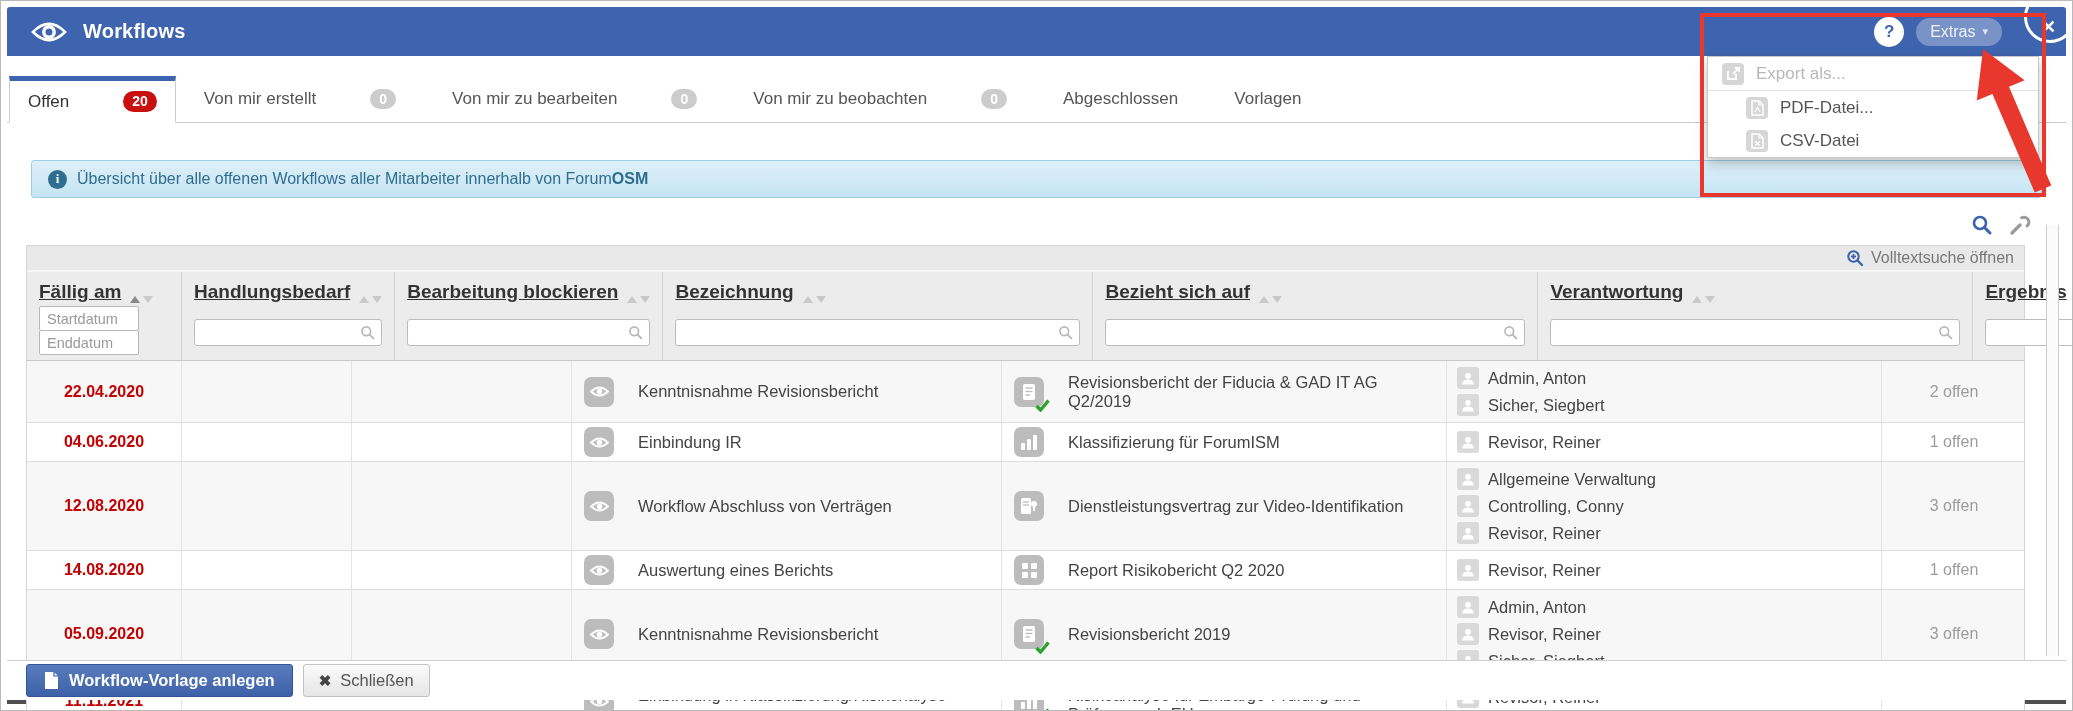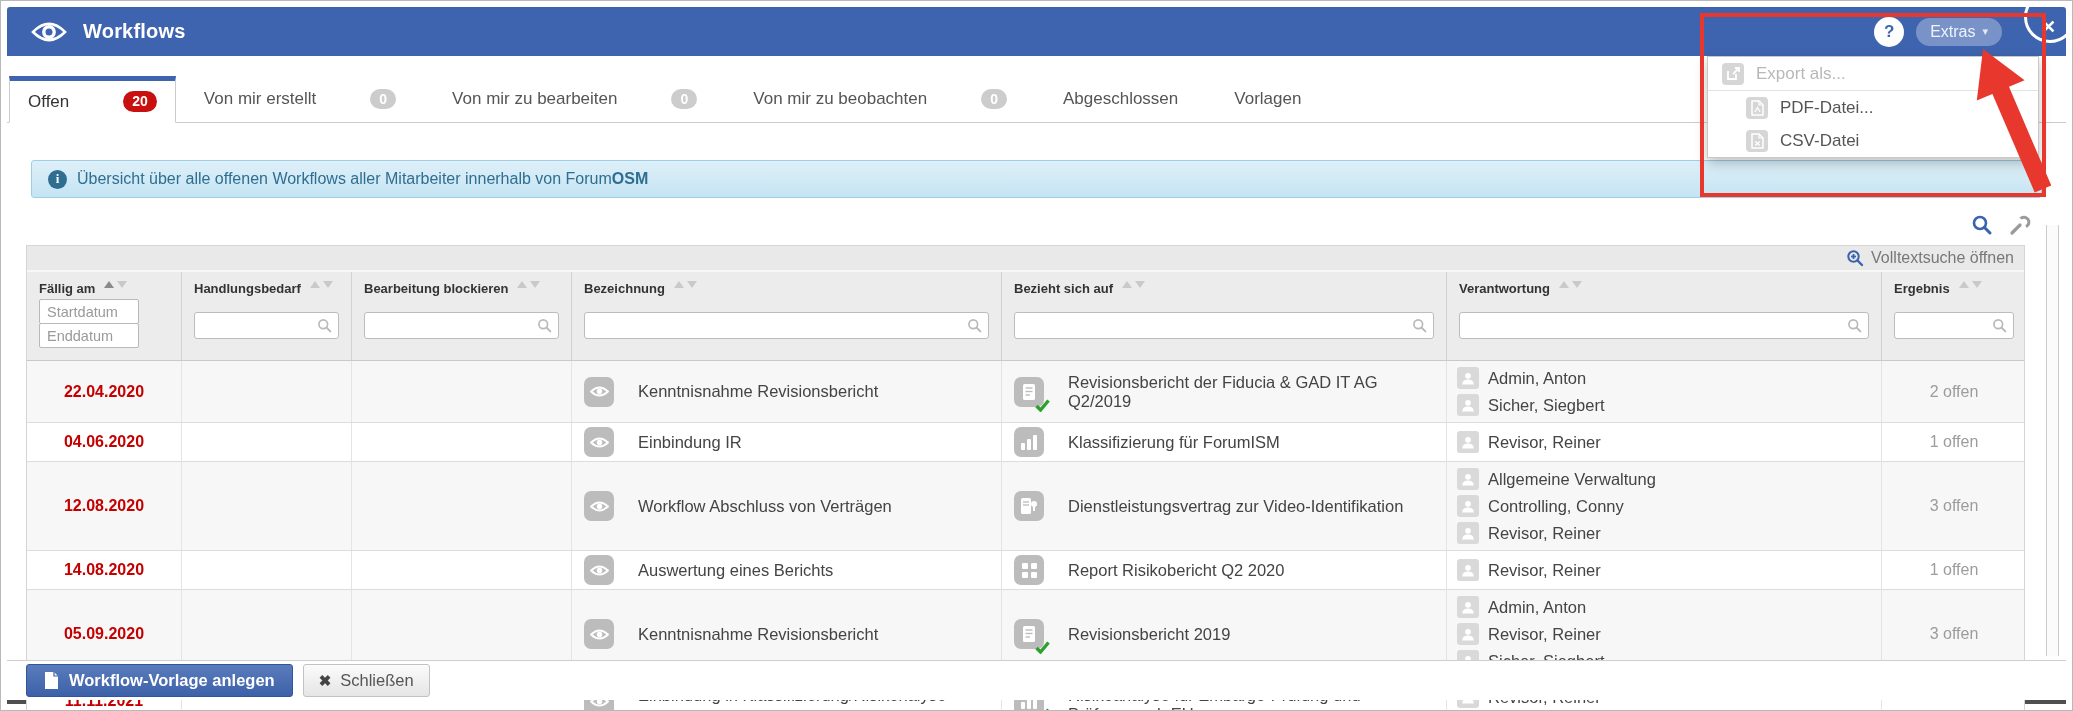--- a/index.html
+++ b/index.html
@@ -50,22 +50,22 @@
 
   
   .table { margin:7px 0 0 19px; width:1999px; border:1px solid #d5d5d5; border-bottom:none; }
   .fulltext-strip { height:26px; background:#e9e9e9; border-bottom:2px solid #f7f7f7;
                     display:flex; justify-content:flex-end; align-items:center; gap:7px;
                     padding-right:10px; color:#777; font-size:16px; }
   .fulltext-strip { cursor:pointer; }
   .thead { display:flex; background:#ececec; height:89px; border-bottom:1px solid #c9c9c9; }
   .th { border-right:1px solid #d2d2d2; padding:9px 12px 0 12px; display:flex; flex-direction:column; }
   .th:last-child { border-right:none; }
-  .th-label { display:flex; align-items:flex-start; gap:9px; font-size:13px; font-weight:bold;
-              color:#333; cursor:pointer; white-space:nowrap; }
+  .th-label { display:flex; align-items:flex-end; gap:9px; font-size:19px; font-weight:bold;
+              color:#333; cursor:pointer; white-space:nowrap;text-decoration:underline; }
   .sort { display:inline-flex; gap:3px; align-items:center; }
   .tri-up { width:0; height:0; border-left:5px solid transparent; border-right:5px solid transparent;
             border-bottom:7px solid #c9c9c9; }
   .tri-dn { width:0; height:0; border-left:5px solid transparent; border-right:5px solid transparent;
             border-top:7px solid #c9c9c9; }
   .sort.active .tri-up { border-bottom-color:#8a8a8a; }
   .date-filters { display:flex; flex-direction:column; margin-top:3px; width:100px; }
   .date-filters input { width:100px; height:25px; border:1px solid #b9b9b9; border-radius:2px;
                         font-size:14.5px; padding:0 7px; color:#444; font-family:inherit; }
   .date-filters input + input { margin-top:-1px; }

